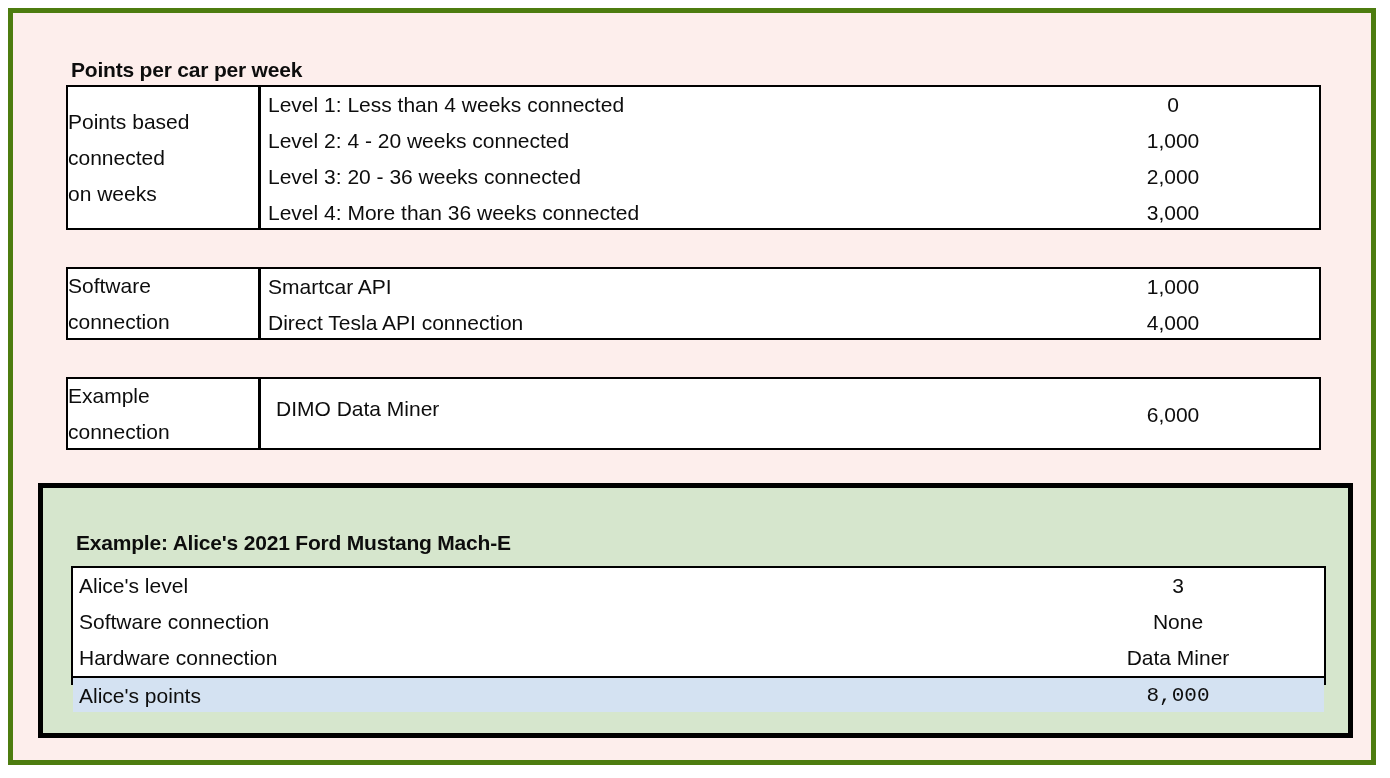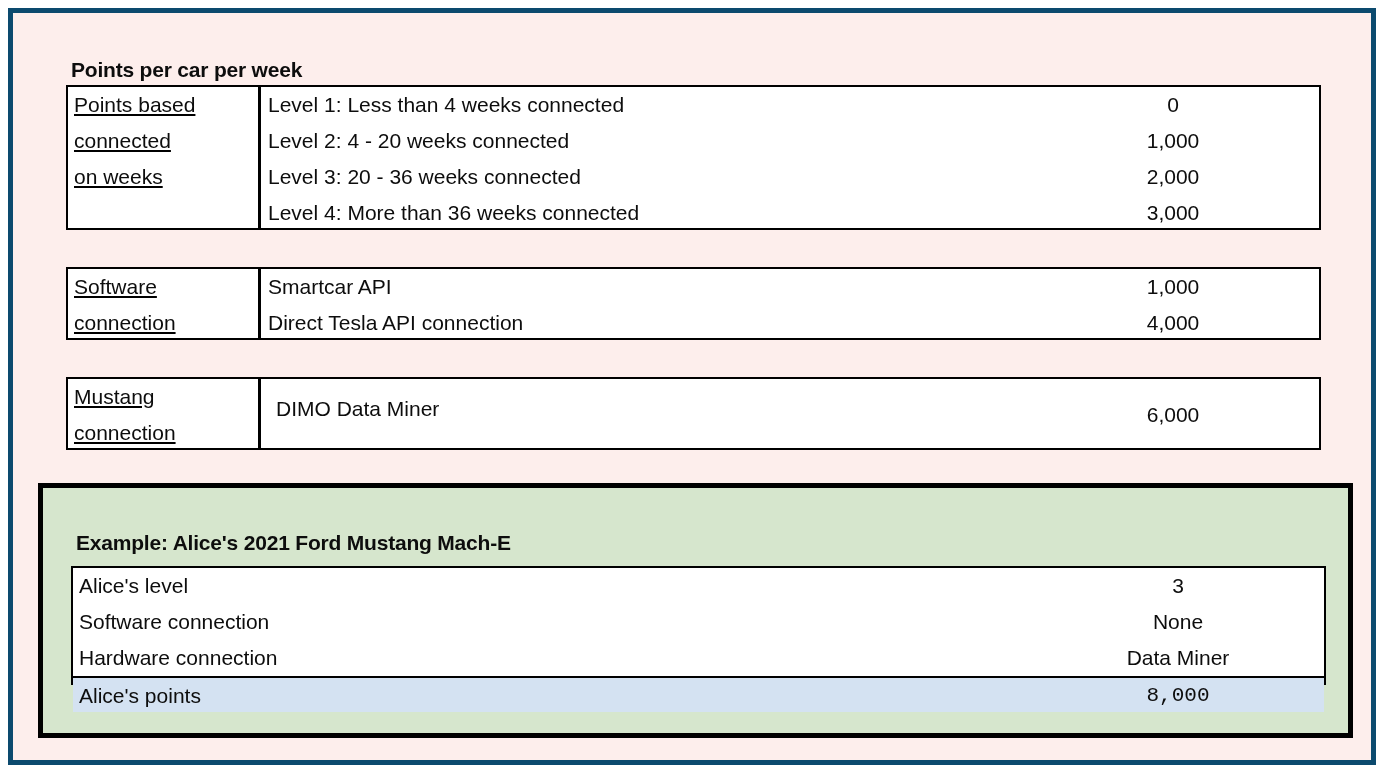--- a/index.html
+++ b/index.html
@@ -15,21 +15,21 @@
   }
 
   
   #panel {
     position: absolute;
     left: 8px;
     top: 8px;
     width: 1368px;
     height: 757px;
     background: #fdeeec;
-    border: 5px solid #0c4a6e;
+    border: 5px solid #4d7c0f;
     box-sizing: border-box;
   }
 
   
   .section-title {
     position: absolute;
     font-size: 21px;
     font-weight: bold;
     color: #0d0d0d;
     letter-spacing: -0.2px;
@@ -59,24 +59,22 @@
   }
 
   .label-cell {
     position: absolute;
     left: 0;
     top: 0;
     bottom: 0;
     width: 191px;
     display: flex;
     flex-direction: column;
-    justify-content: flex-start;
-    padding-left: 6px;
-    box-sizing: border-box;
-    text-decoration: underline;
+    justify-content: center;
+    box-sizing: border-box;
   }
   .label-cell .line {
     font-size: 21px;
     color: #0d0d0d;
     line-height: 36px;
     white-space: nowrap;
   }
 
   .desc {
     position: absolute;
@@ -191,21 +189,21 @@
     <div class="row">
       <span class="desc">Direct Tesla API connection</span>
       <span class="val" style="left:985px;">4,000</span>
     </div>
   </div>
 
   <div class="tbl" style="left:53px; top:364px; width:1255px; height:73px;">
     <div class="divider" style="left:190px;"></div>
 
     <div class="label-cell">
-      <span class="line">Mustang</span>
+      <span class="line">Example</span>
       <span class="line">connection</span>
     </div>
 
     <div class="row" style="height:73px;">
       <span class="desc" style="top:12px;margin-left:8px;">DIMO Data Miner</span>
       <span class="val" style="left:985px; top:18px;">6,000</span>
     </div>
   </div>
 
   <div id="example-box" style="left:25px; top:470px; width:1315px; height:255px;">

